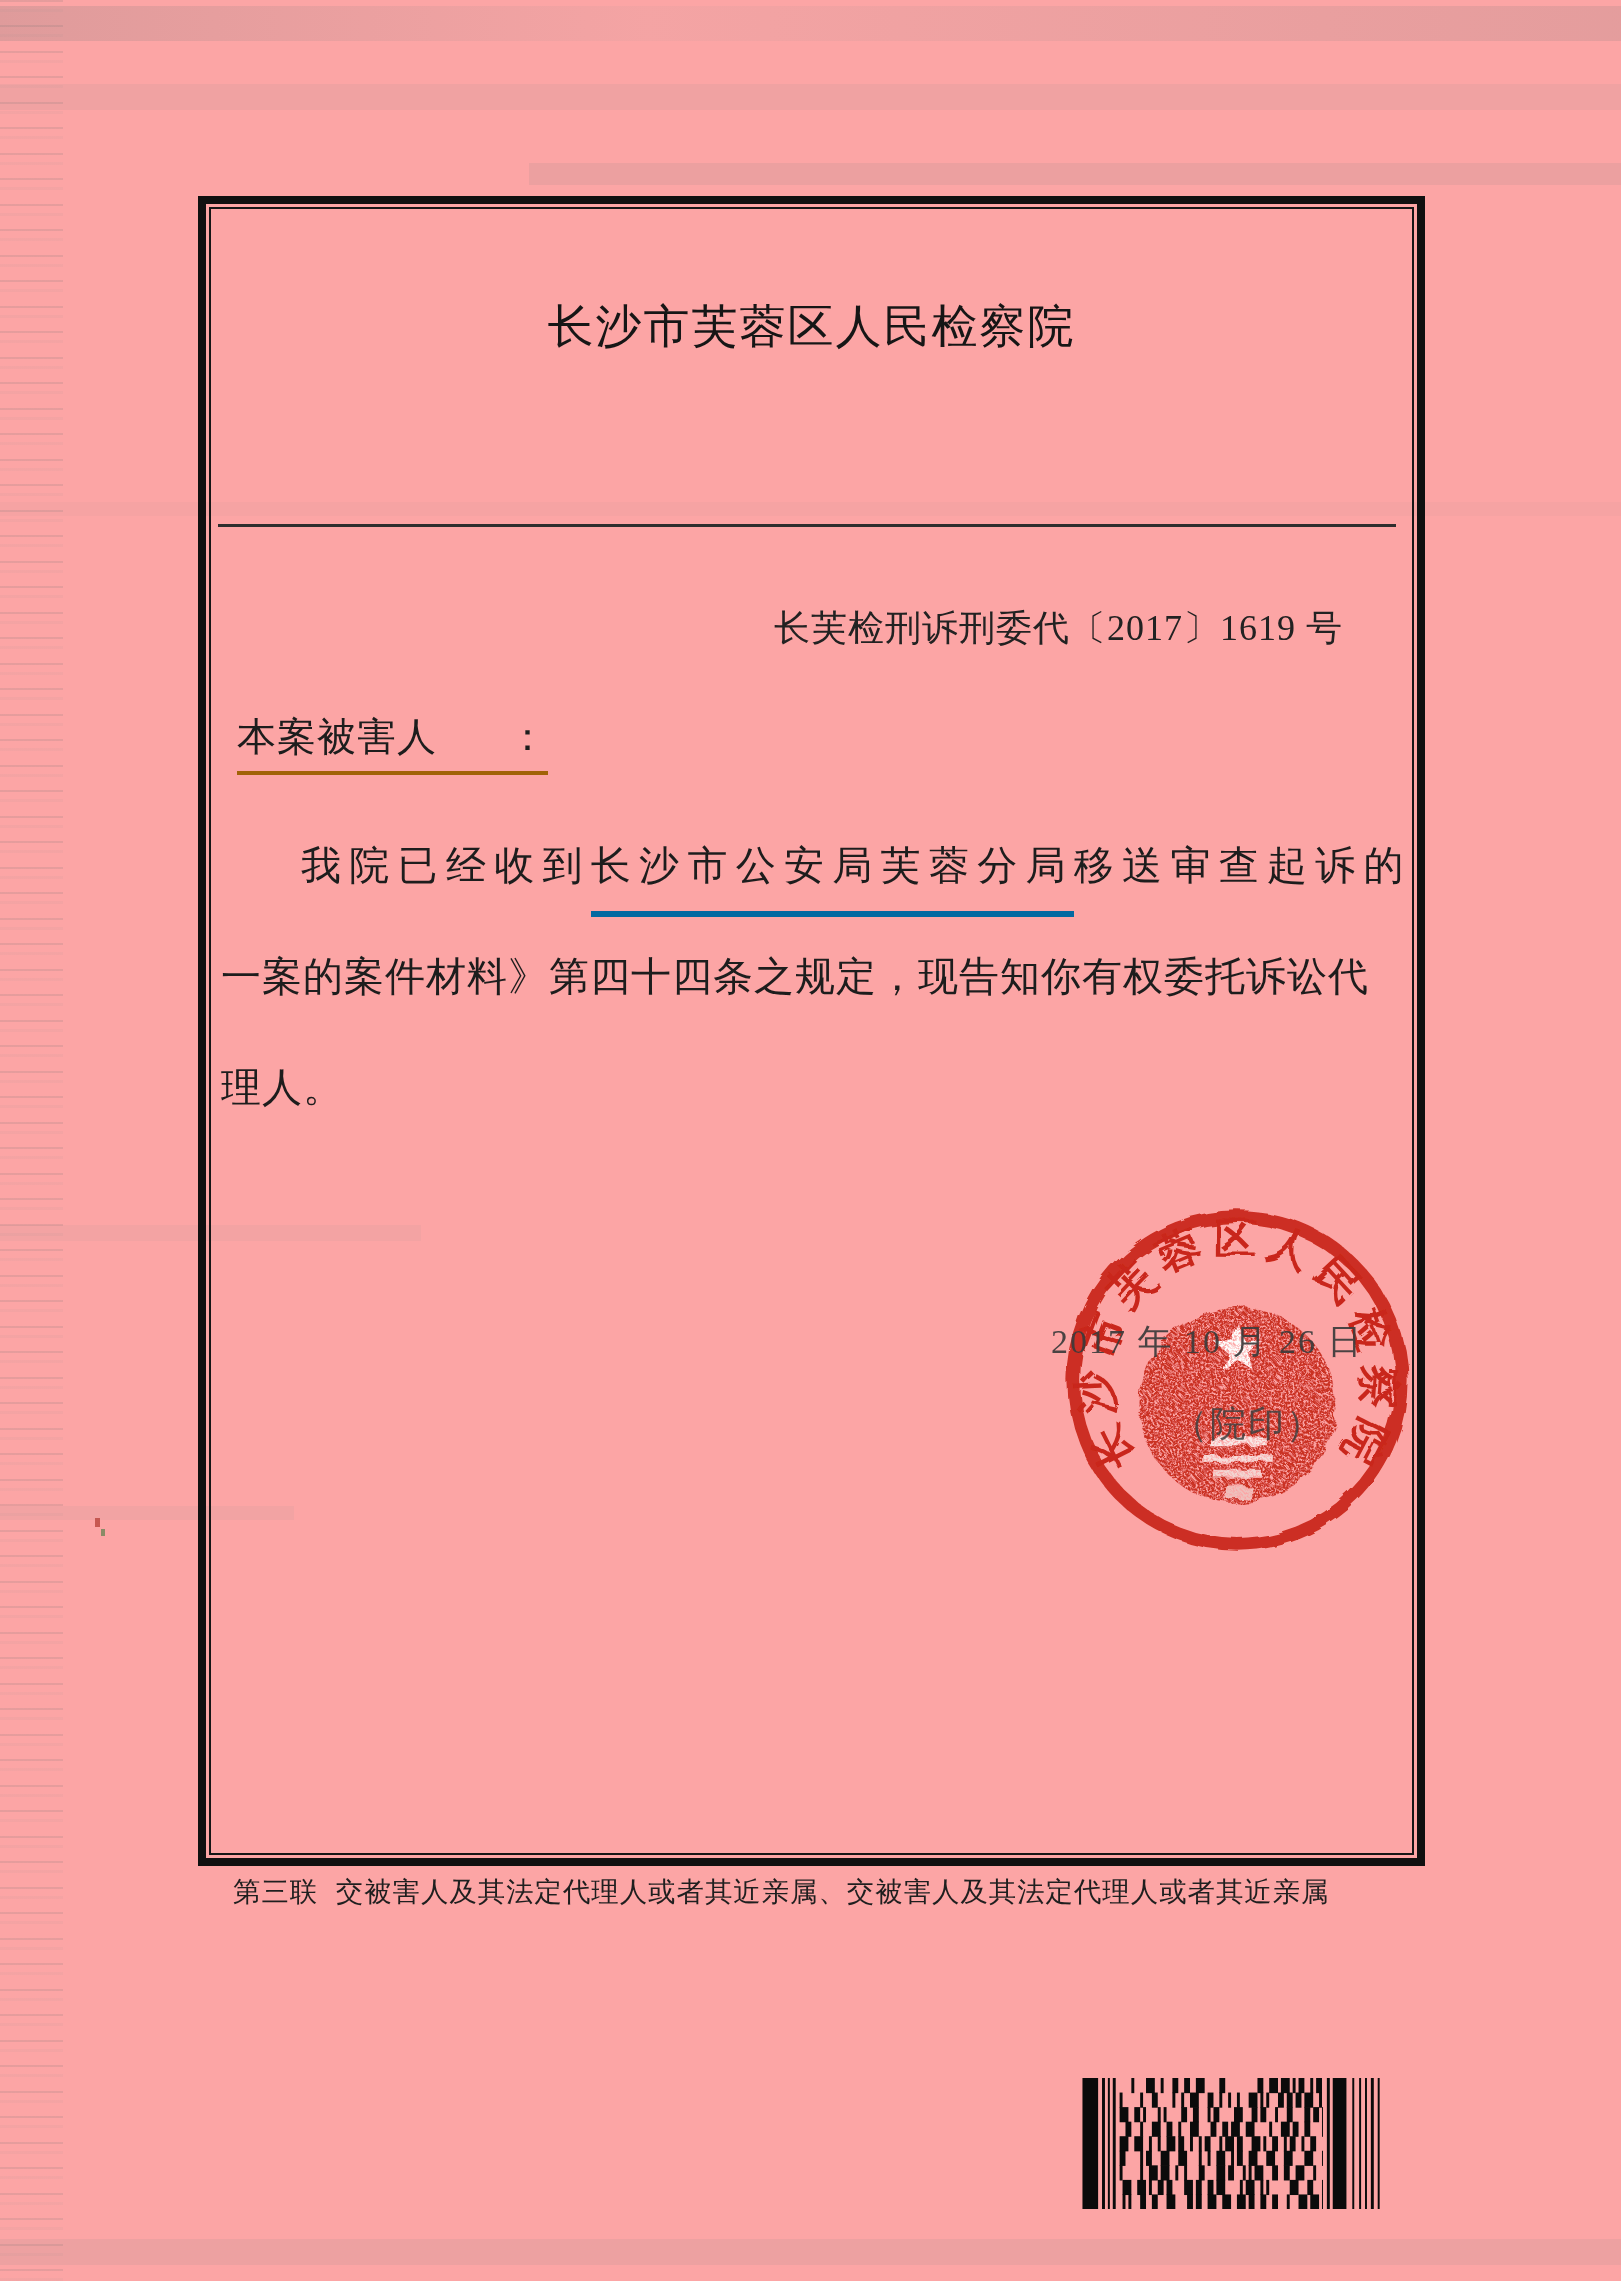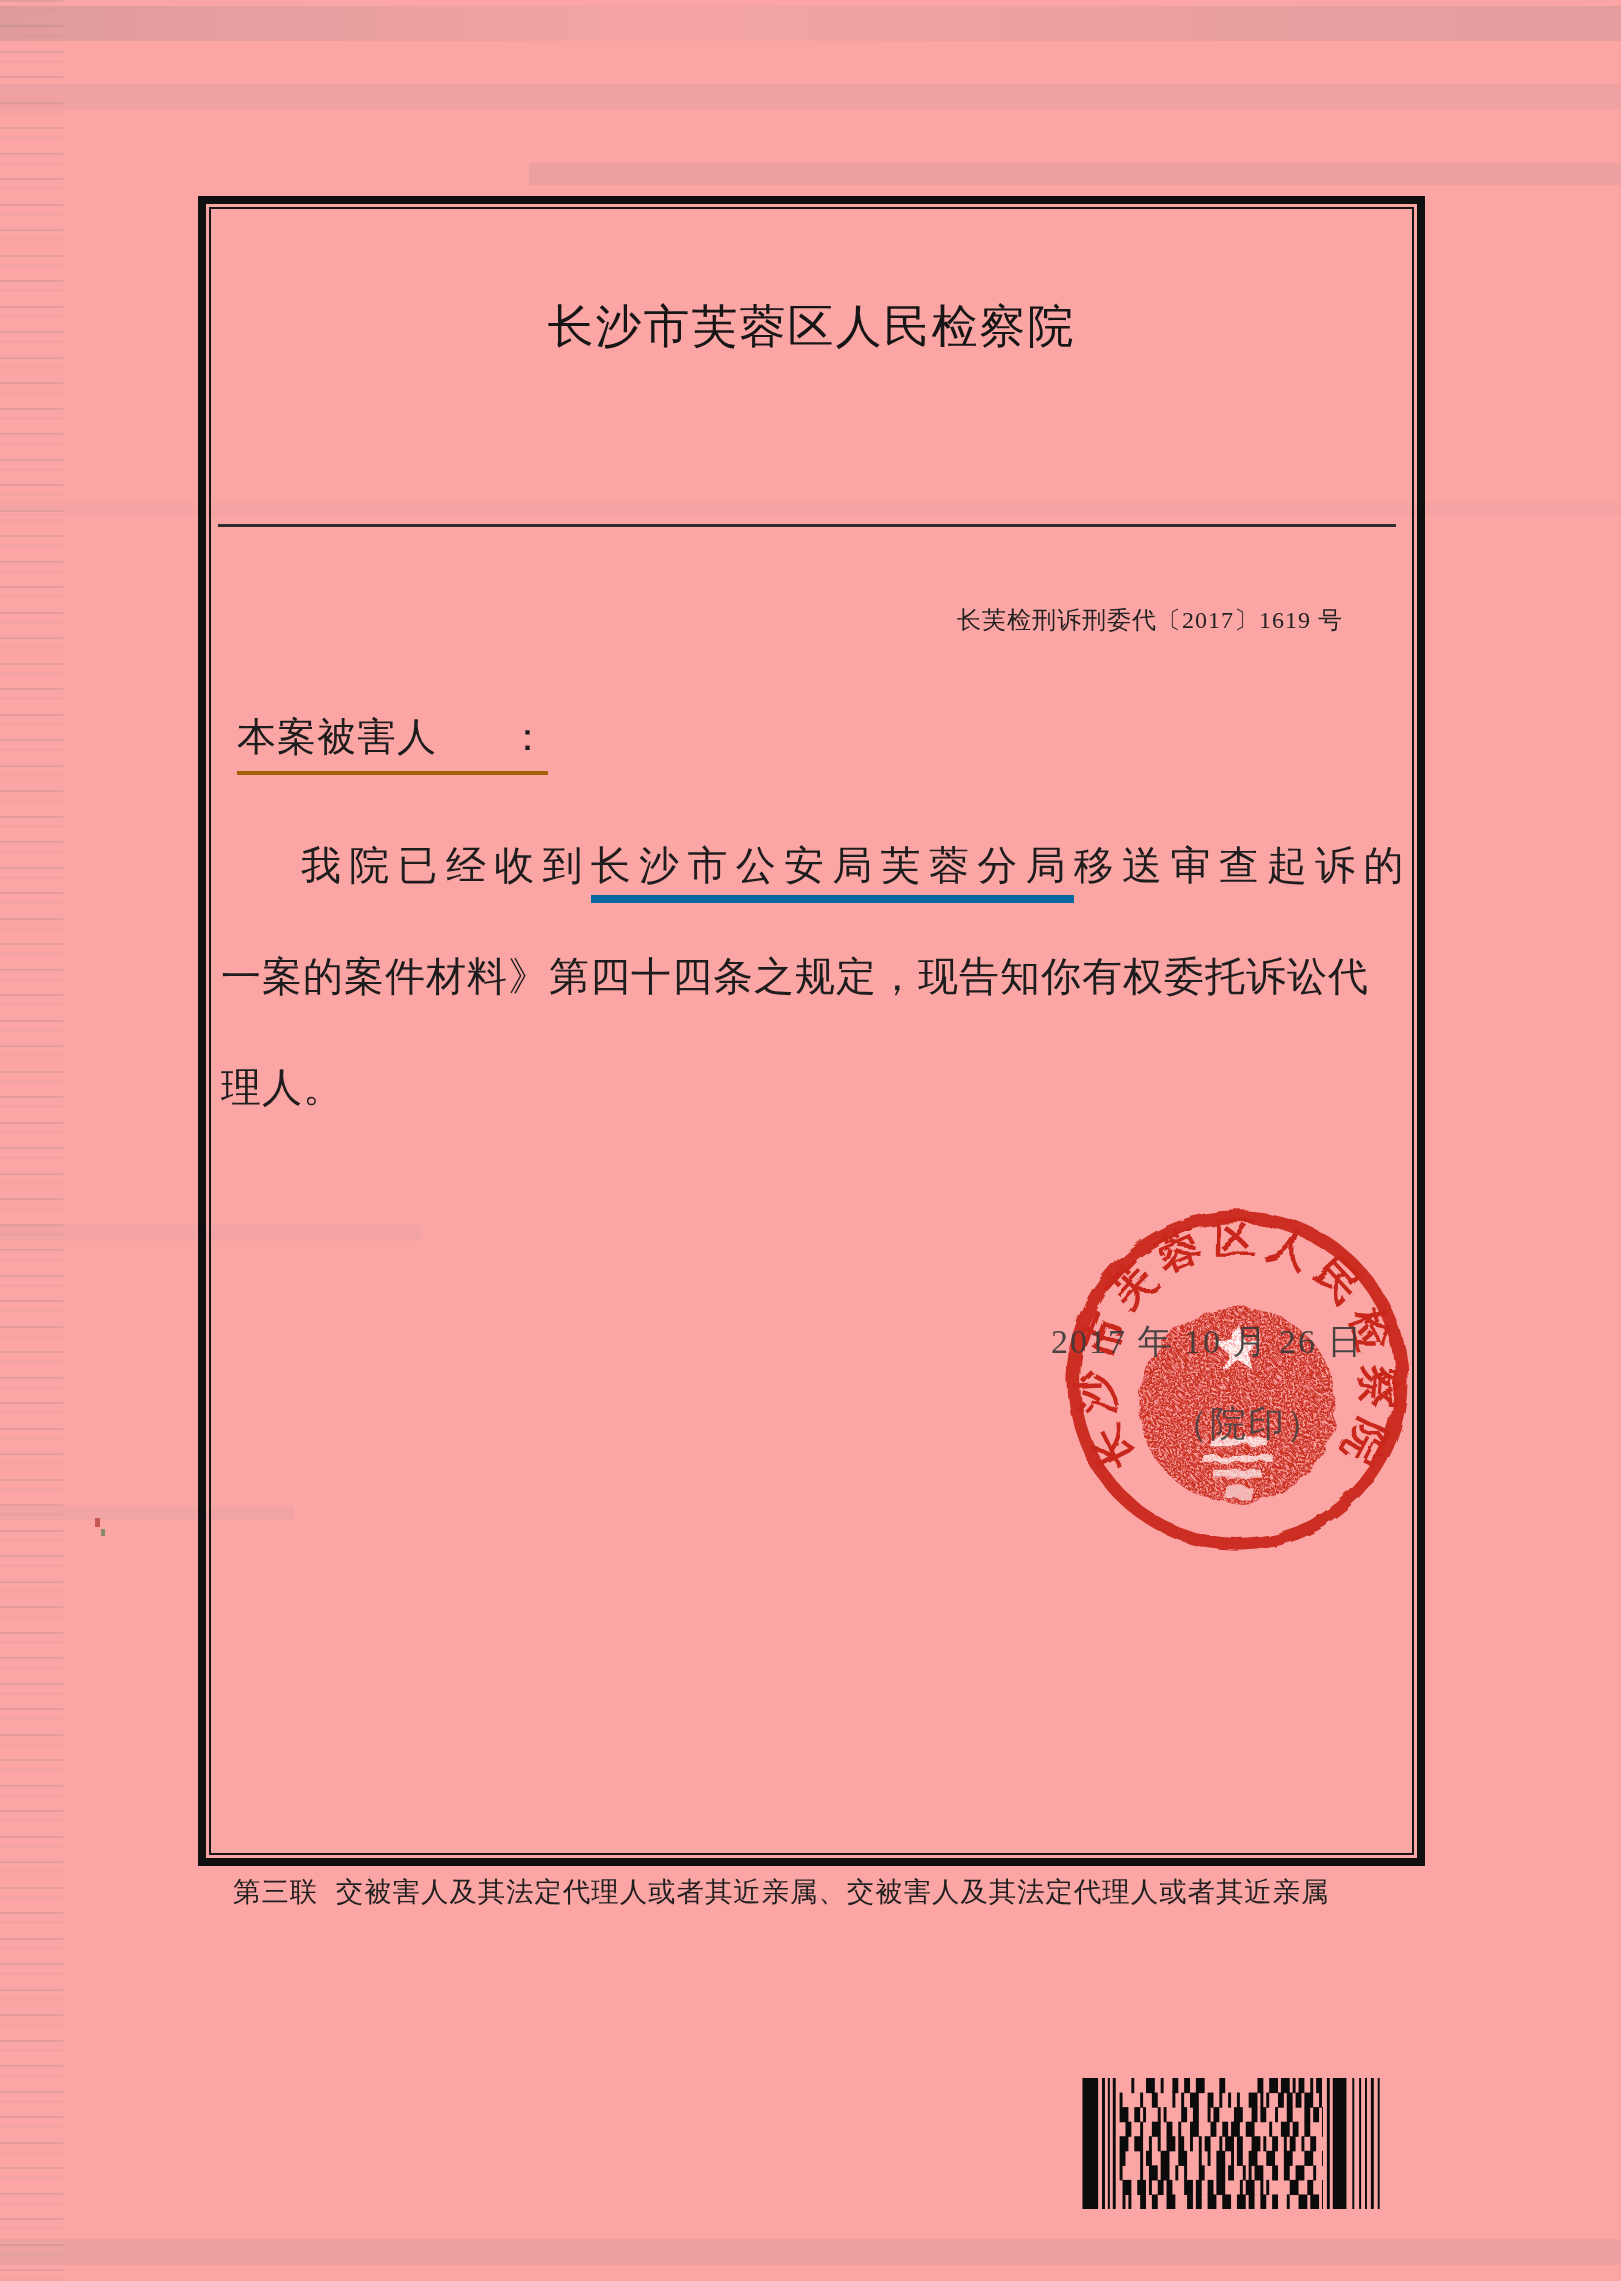--- a/index.html
+++ b/index.html
@@ -42,37 +42,37 @@
   }
   .subtitle{
     position:absolute;left:198px;top:374px;width:1227px;
     text-align:center;font-size:59px;font-weight:bold;letter-spacing:2.9px;color:#121212;
   }
   .rule{
     position:absolute;left:218px;top:524px;width:1178px;height:2.9px;background:#2e2e2e;
   }
   .doc-number{
     position:absolute;left:198px;top:604px;width:1145px;
-    text-align:right;font-size:24px;letter-spacing:1px;color:#222;
+    text-align:right;font-size:36px;letter-spacing:1px;color:#222;
   }
 
   
   .salutation{
     position:absolute;left:221px;top:710px;font-size:39px;color:#1d1d1d;letter-spacing:1px;
   }
   .salutation .u-wrap{border-bottom:4px solid #a16207;padding-bottom:6.9px;display:inline-block;margin-left:16px;}
   .salutation .blank{display:inline-block;width:71px;}
 
   .body-para{
     position:absolute;left:221px;top:810px;width:1190px;
     font-size:40px;color:#1d1d1d;line-height:111px;
   }
   .para-line{white-space:nowrap;letter-spacing:1px;}
   .para-line.first{text-indent:80px;letter-spacing:8.3px;}
-  .para-line .u{border-bottom:8px solid #0369a1;padding-bottom:7px;}
+  .para-line .u{border-bottom:6px solid #0369a1;padding-bottom:23px;}
 
   
   .seal{position:absolute;left:1061px;top:1204px;width:353px;height:353px;z-index:2;}
   .seal-date{
     position:absolute;left:1051px;top:1319px;z-index:3;
     font-size:34px;letter-spacing:2px;color:#3b3b3b;opacity:.92;white-space:nowrap;
   }
   .seal-note{
     position:absolute;left:1172px;top:1400px;z-index:3;
     font-size:36px;letter-spacing:2px;color:#414141;opacity:.85;white-space:nowrap;

